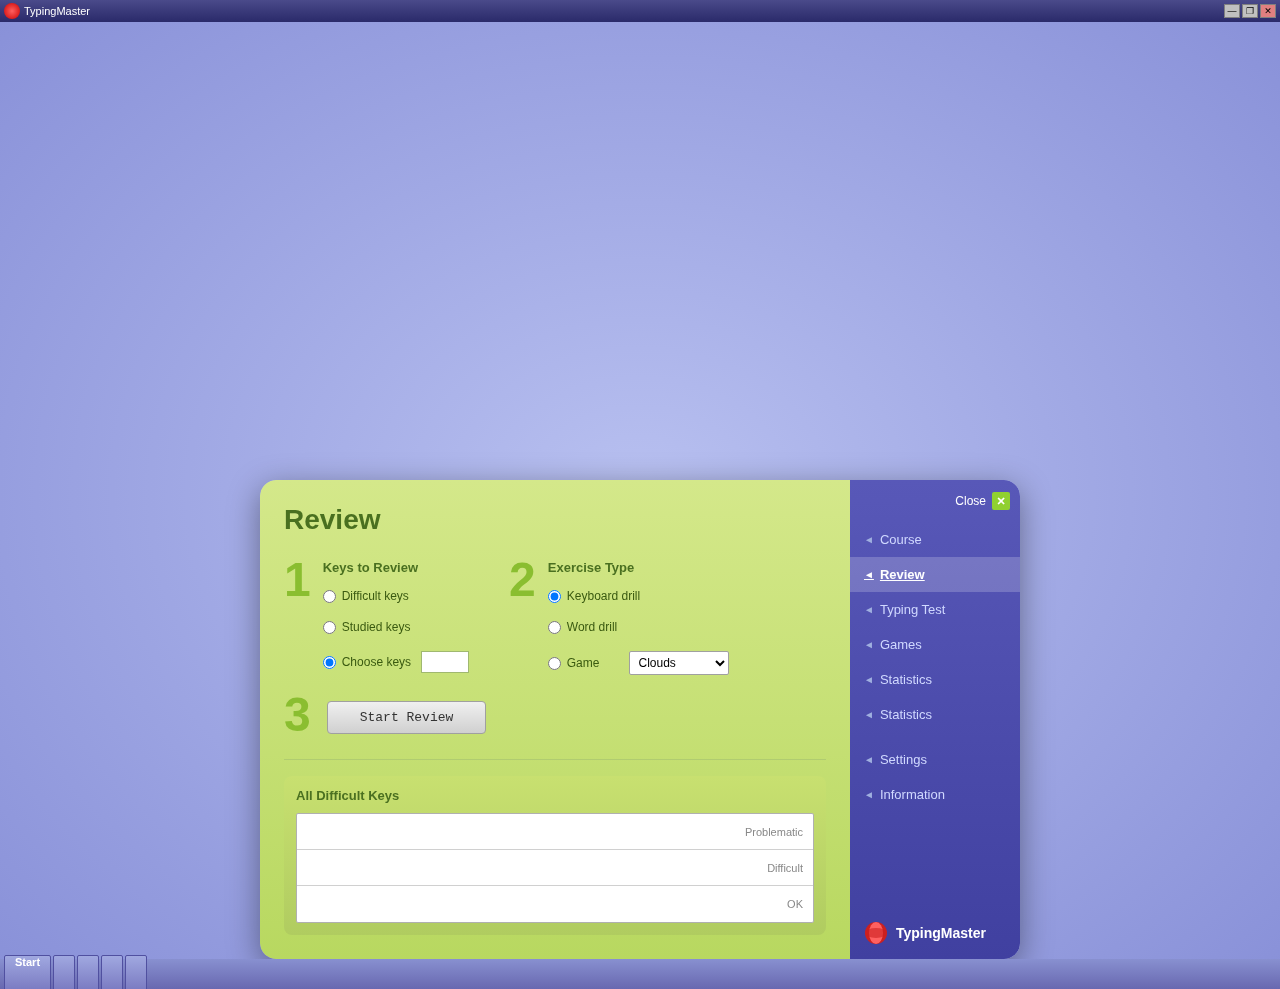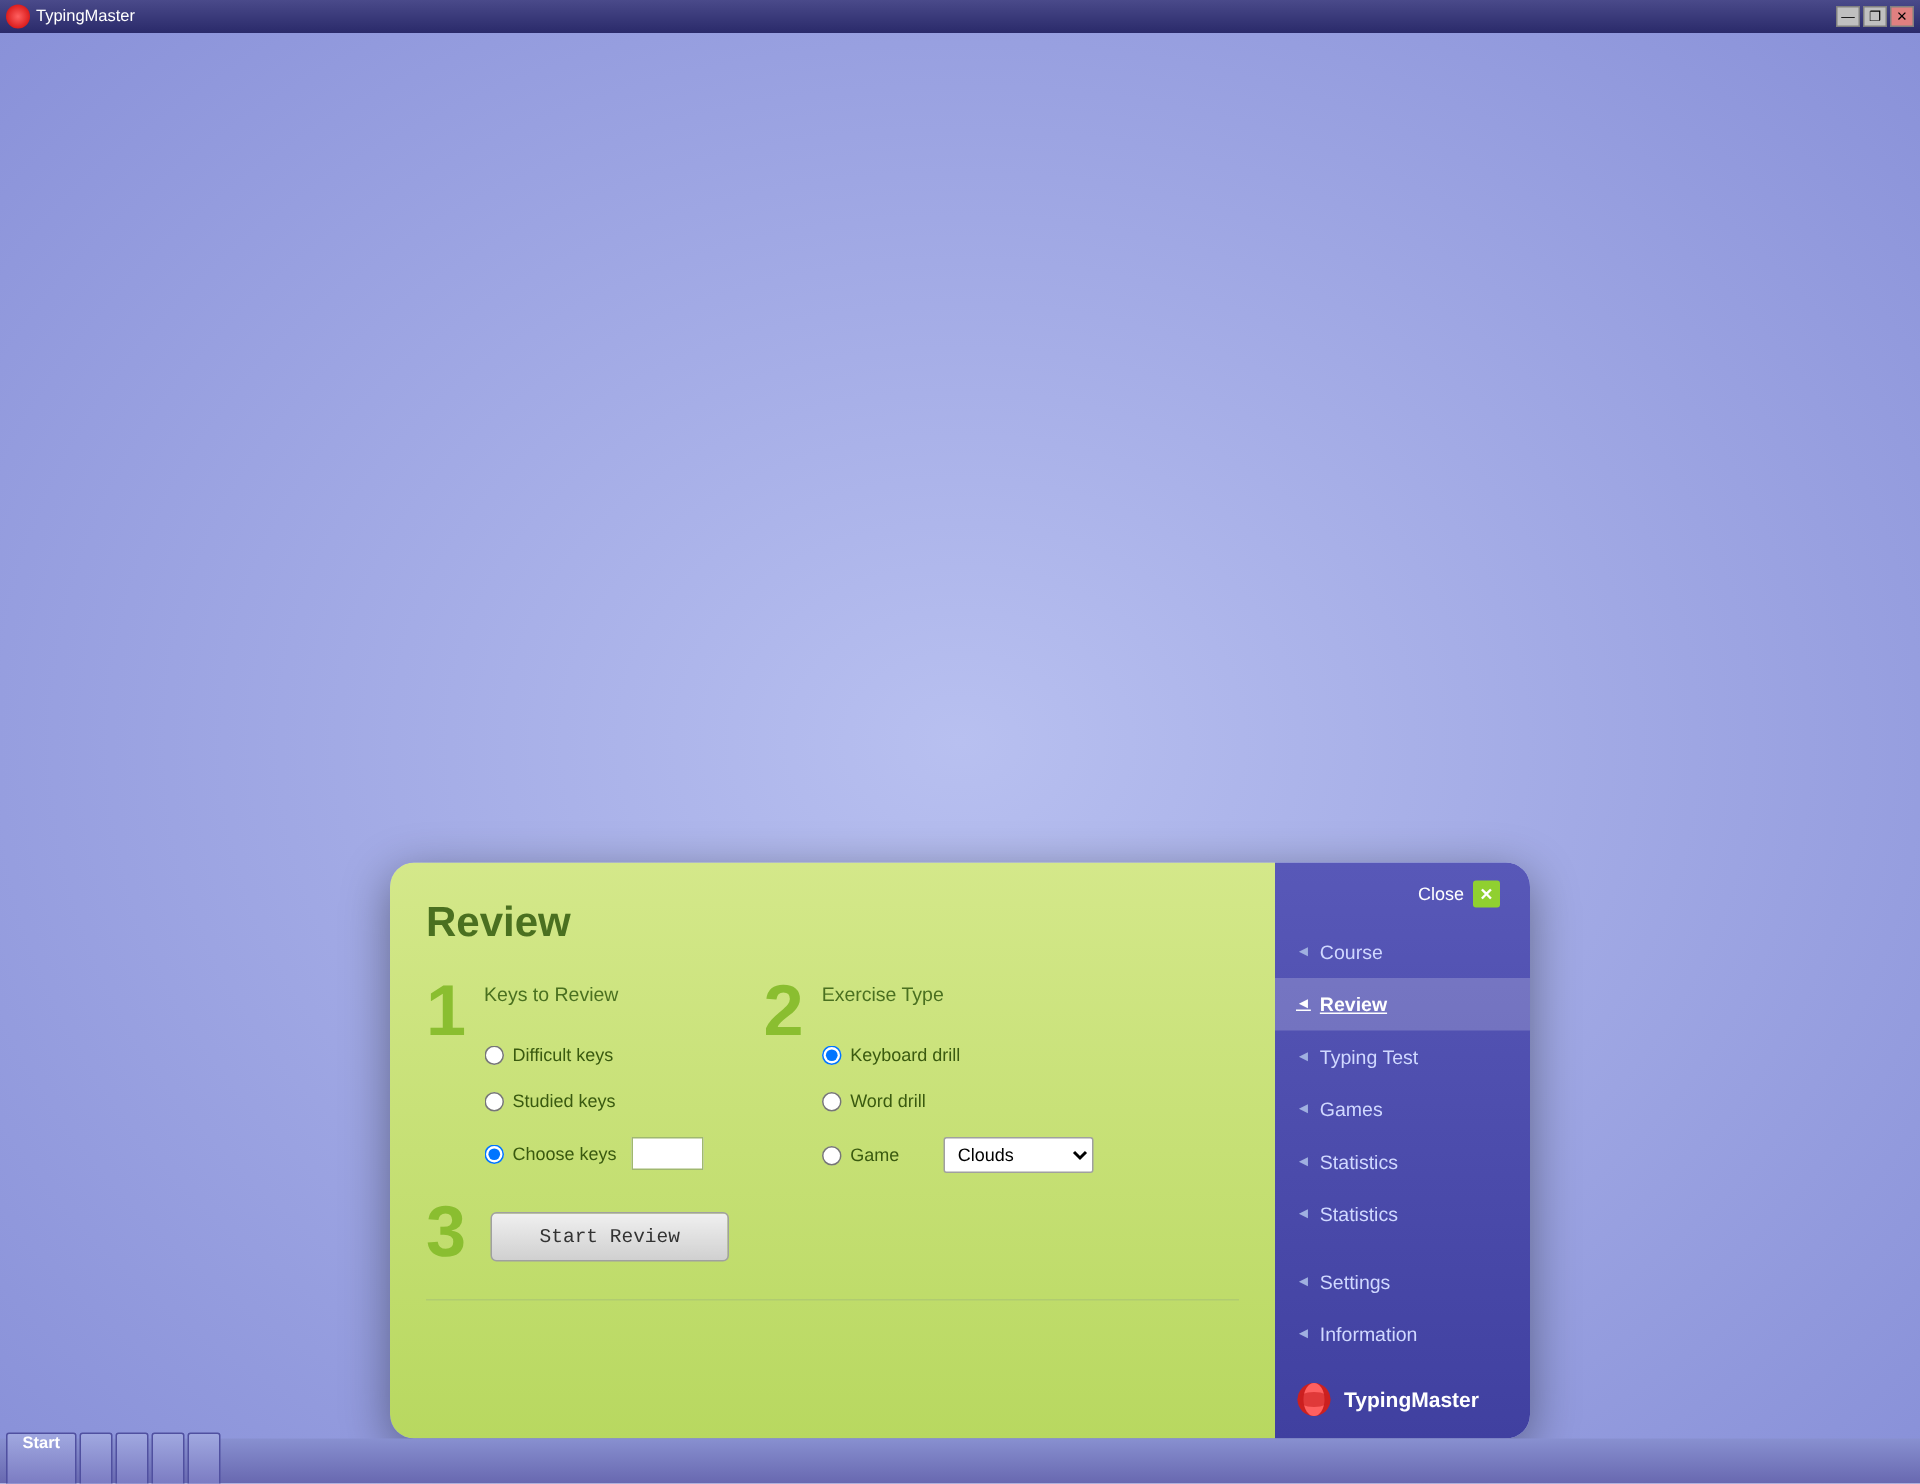--- a/index.html
+++ b/index.html
@@ -116,23 +116,23 @@
     }
 
     .step-content {
       display: flex;
       flex-direction: column;
       gap: 6px;
     }
 
     .step-title {
       font-size: 13px;
-      font-weight: normal;
+      font-weight: bold;
       color: #4a7020;
-      margin-bottom: 20px;
+      margin-bottom: 8px;
     }
 
     .radio-group {
       display: flex;
       flex-direction: column;
       gap: 17px;
     }
 
     .radio-item {
       display: flex;
@@ -225,21 +225,21 @@
       display: flex;
       flex-direction: column;
       padding: 0;
     }
 
     .close-btn {
       display: flex;
       align-items: center;
       justify-content: flex-end;
       gap: 6px;
-      padding: 12px 20px;
+      padding: 12px 10px;
       color: white;
       font-size: 12px;
       cursor: pointer;
     }
 
     .close-x {
       width: 18px;
       height: 18px;
       background: #90d030;
       border-radius: 2px;
@@ -420,20 +420,34 @@
 
       </div>
 
       <div class="step3-row">
         <div class="step-number">3</div>
         <button class="start-review-btn">Start Review</button>
       </div>
 
       <hr class="divider">
 
+      <div class="difficult-keys-section">
+        <div class="difficult-keys-title">All Difficult Keys</div>
+        <div class="difficult-keys-table">
+          <div class="difficult-keys-row">
+            <span>Problematic</span>
+          </div>
+          <div class="difficult-keys-row">
+            <span>Difficult</span>
+          </div>
+          <div class="difficult-keys-row">
+            <span>OK</span>
+          </div>
+        </div>
+      </div>
 
     </div>
 
     <div class="dialog-right">
 
       <div class="close-btn">
         <span>Close</span>
         <div class="close-x">✕</div>
       </div>
 

